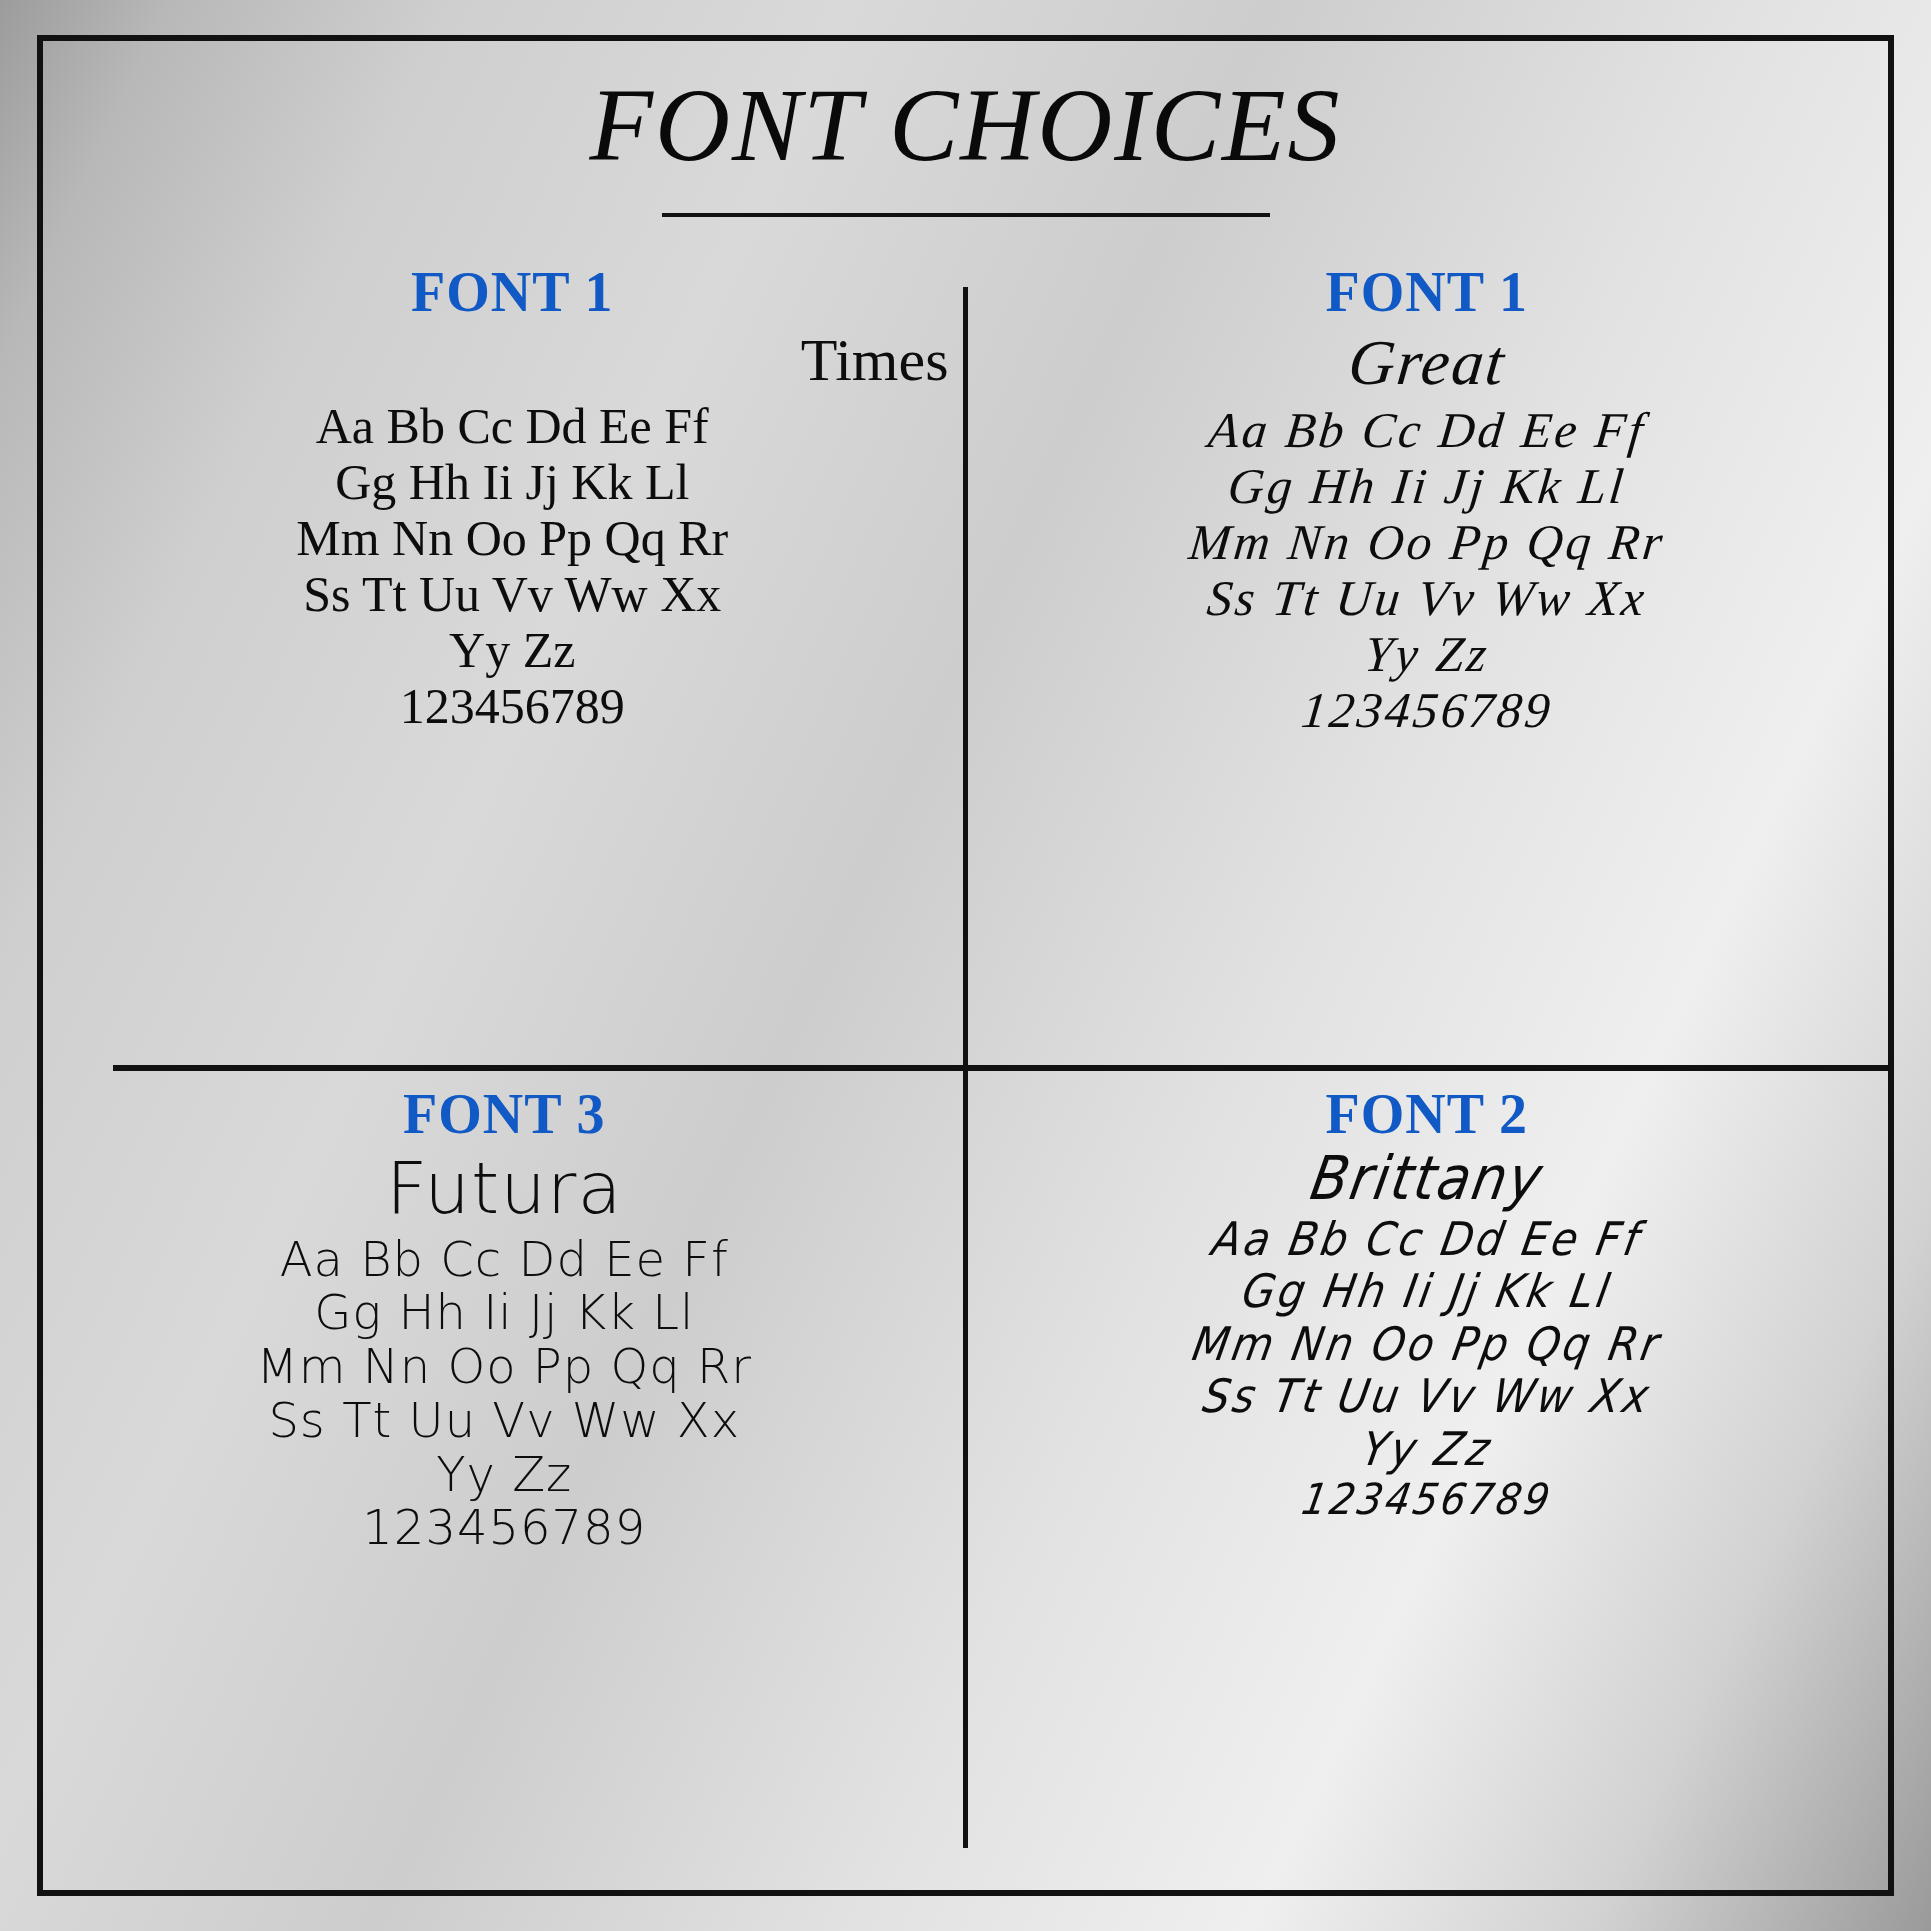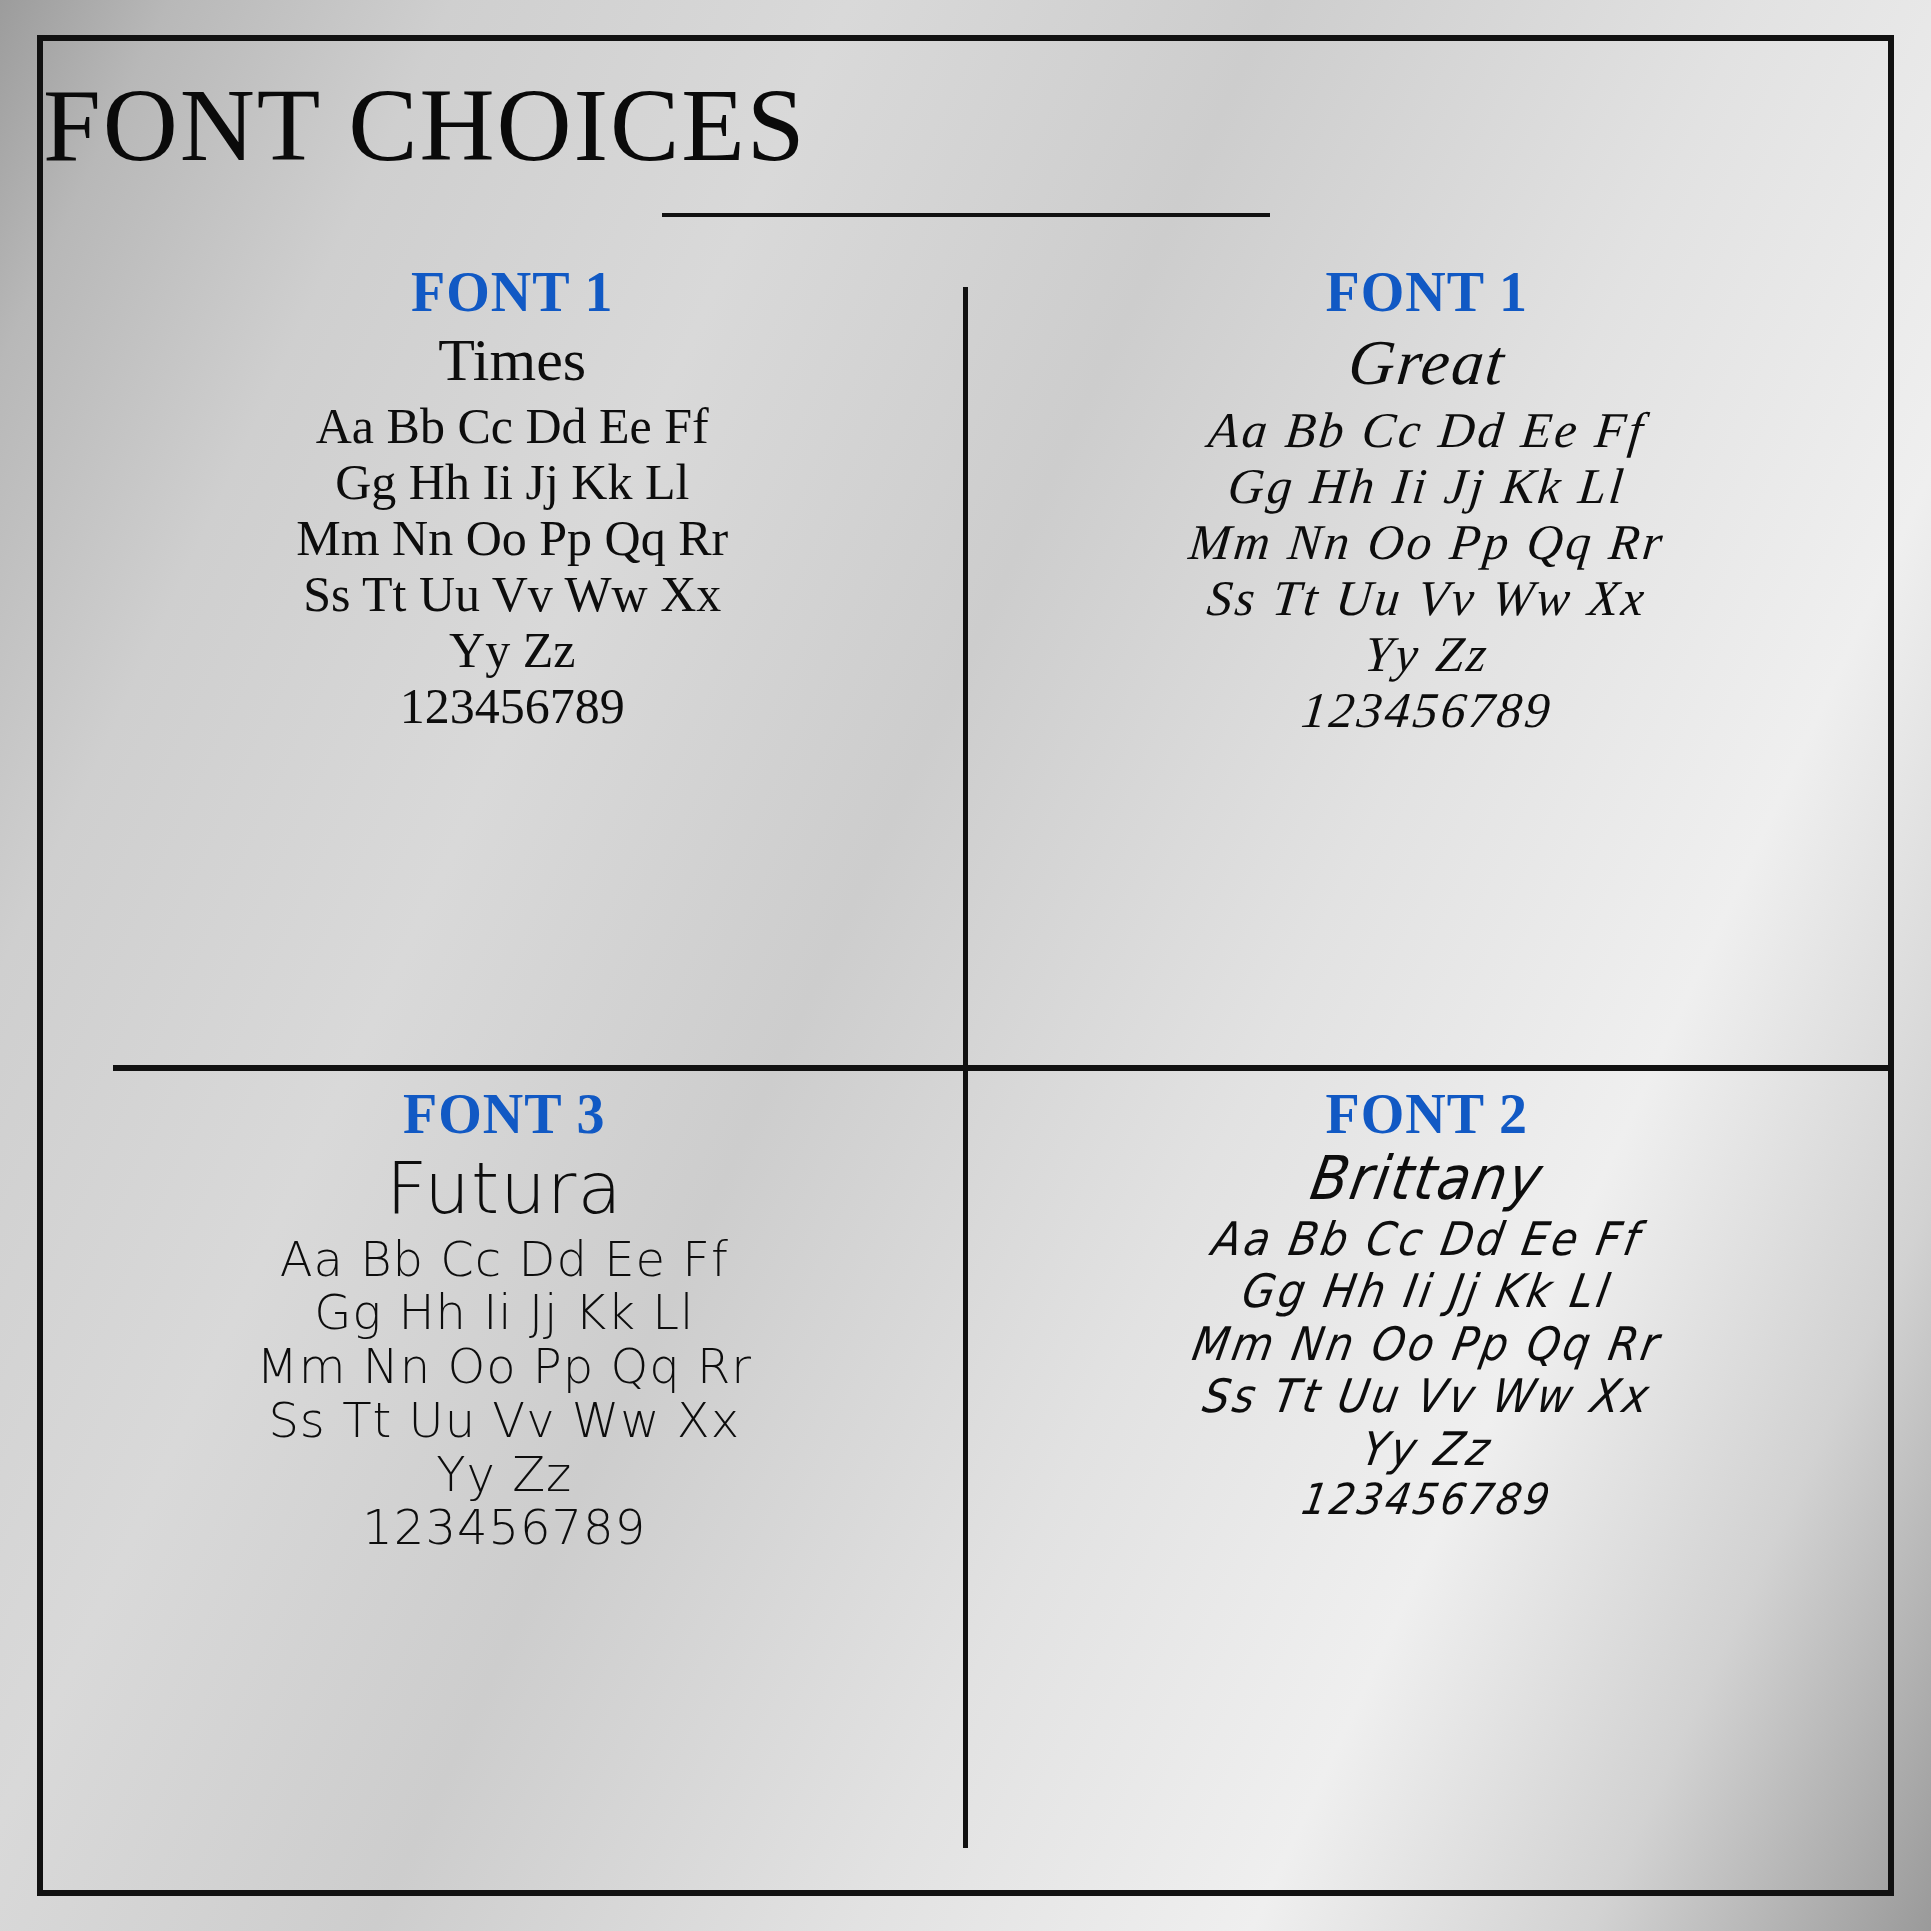--- a/index.html
+++ b/index.html
@@ -41,26 +41,28 @@
     bottom: 35px;
     border: 6.8px solid #111;
     box-sizing: border-box;
   }
 
   .title {
     position: absolute;
     left: 0;
     right: 0;
     top: 29px;
+    text-align: center;
     font-family: "Liberation Serif", serif;
     font-size: 104px;
     line-height: 1.05;
     letter-spacing: 1.9px;
     color: #0a0a0a;
     font-weight: 400;
+    font-style: italic;
   }
 
   .title-rule {
     position: absolute;
     left: 50%;
     transform: translateX(-50%);
     top: 172px;
     width: 608px;
     height: 3.9px;
     background: #111;
@@ -128,21 +130,21 @@
     color: #0d0d0d;
   }
   .lines div {
     line-height: 1.12;
   }
 
   
   .serif-face {
     font-family: "Liberation Serif", serif;
   }
-  .q1 .sample-name { font-size: 60px; }
+  .q1 .sample-name { font-size: 60px; text-align: right; }
   .q1 .lines div { font-size: 50px; }
 
   
   .script-face {
     font-family: "Liberation Serif", serif;
     font-style: italic;
     letter-spacing: 1.9px;
   }
   .q2 .sample-name {
     font-size: 64px;

